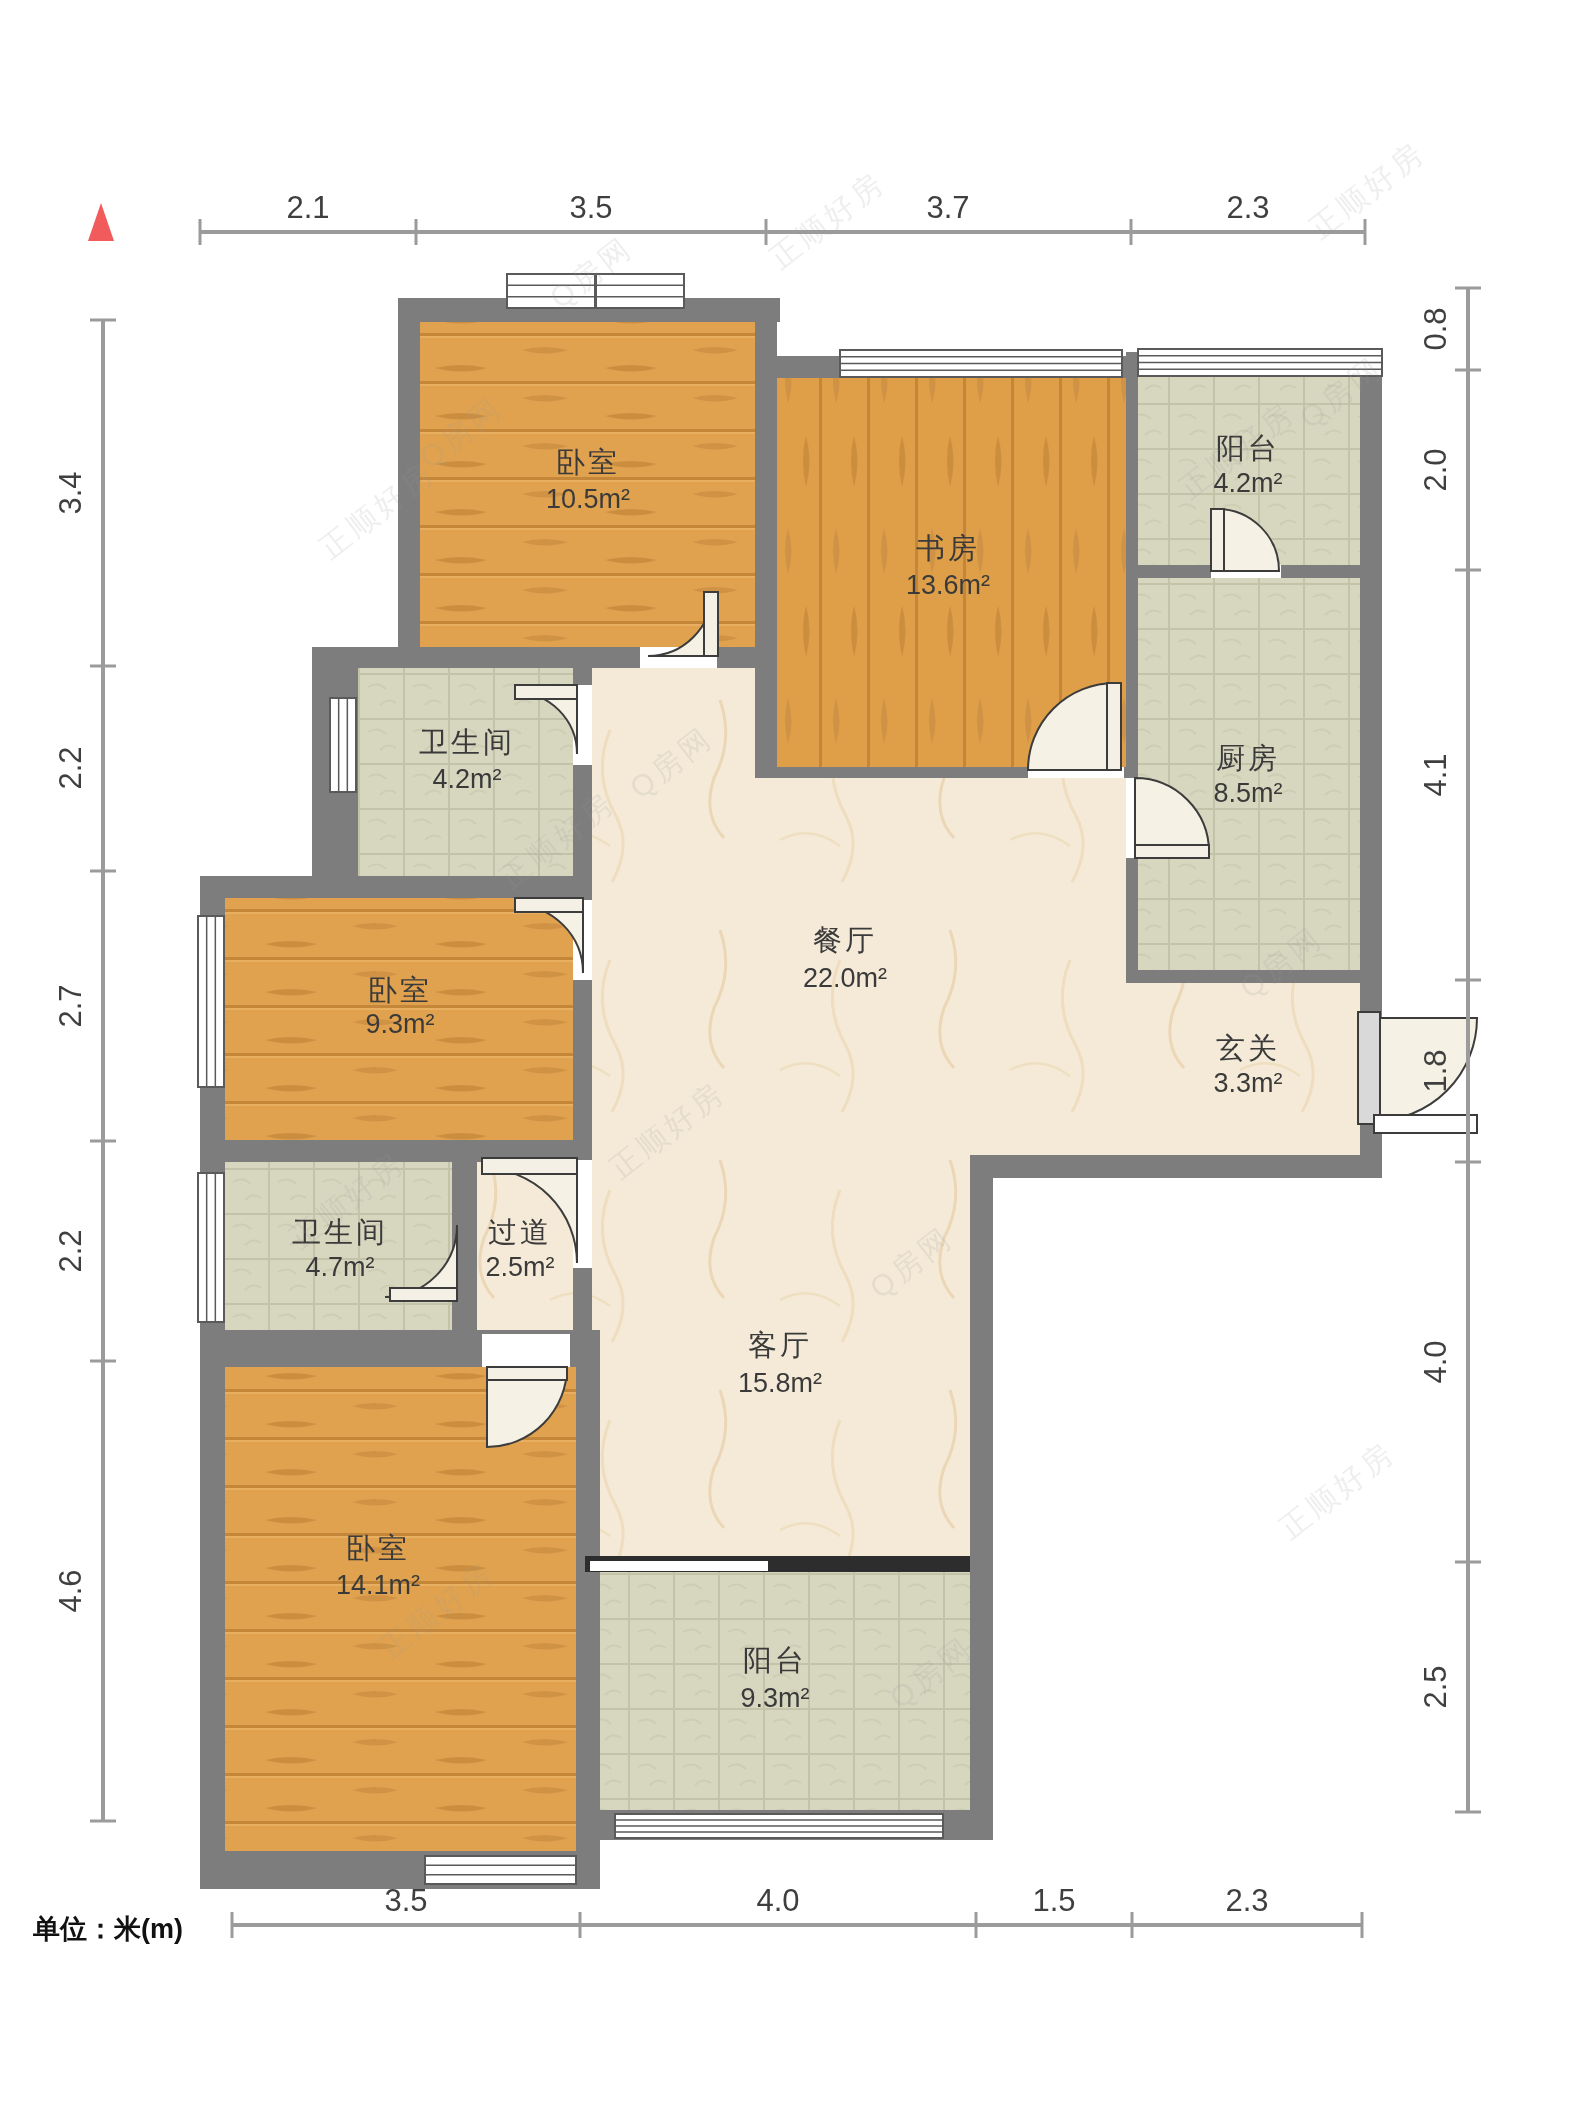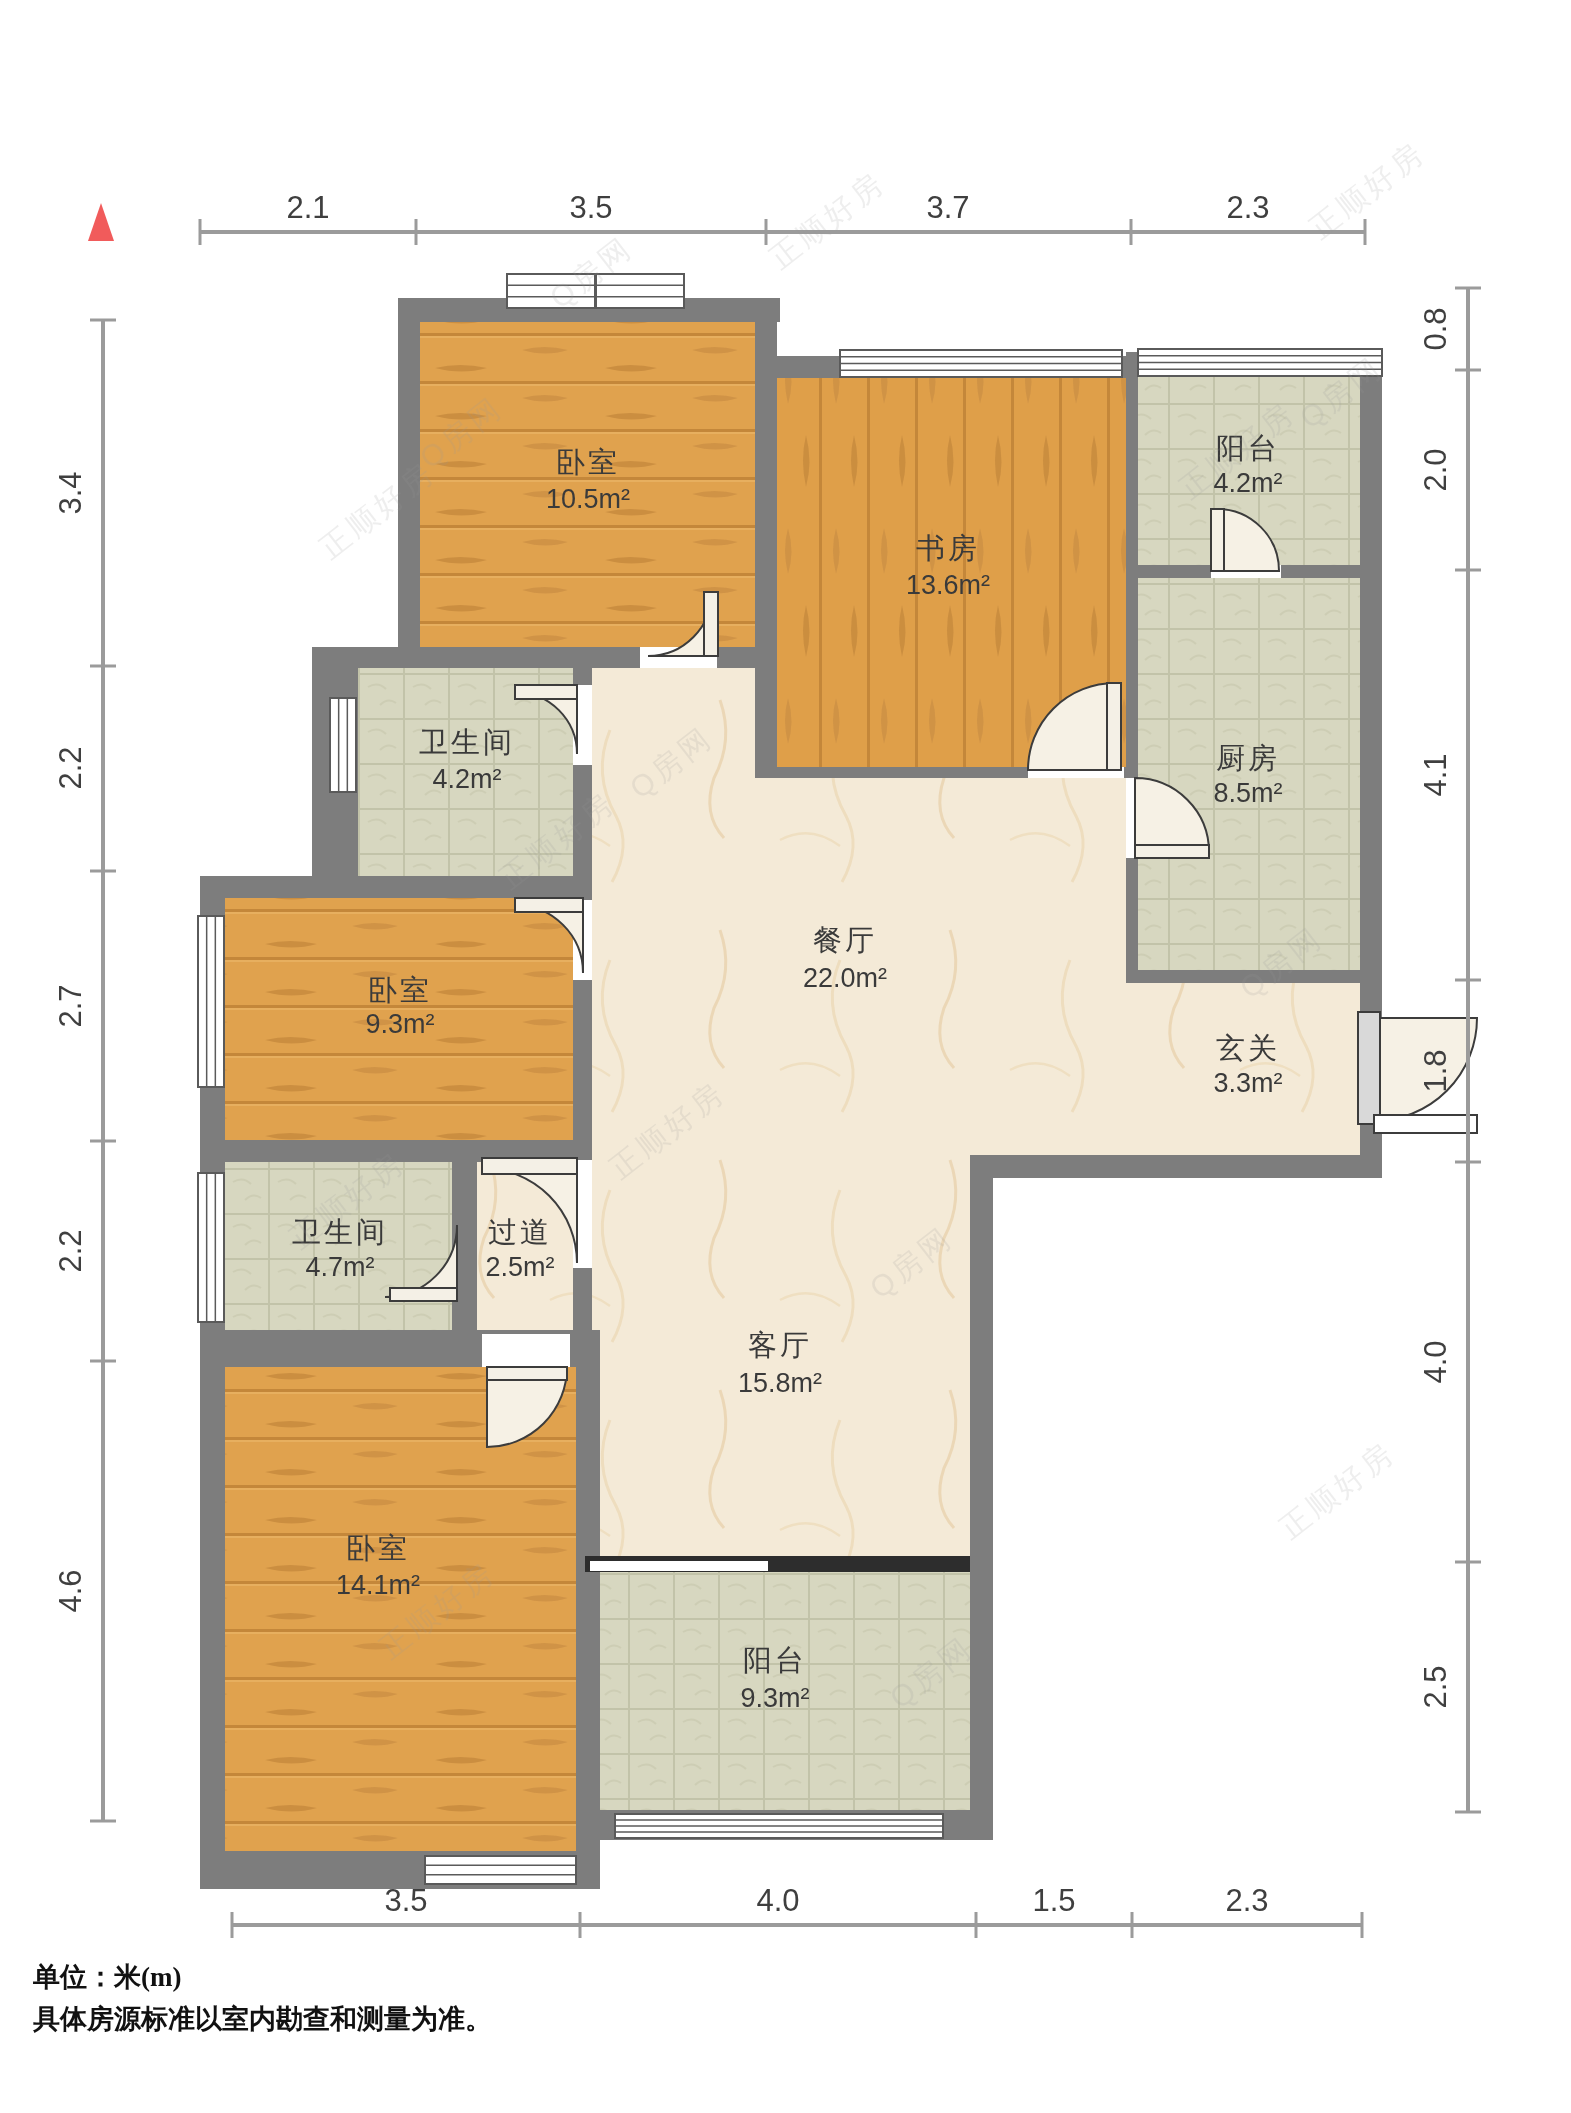--- a/index.html
+++ b/index.html
@@ -3,21 +3,21 @@
 <meta charset="utf-8">
 <style>
   html,body{margin:0;padding:0;background:#ffffff;}
   body{width:1571px;height:2113px;position:relative;font-family:"Liberation Sans","DejaVu Sans",sans-serif;}
   #stage{position:absolute;left:0;top:0;width:1571px;height:2113px;}
   svg text{user-select:none;}
   .room-name{font-size:29px;fill:#3a3a3a;letter-spacing:3px;}
   .room-area{font-size:27px;fill:#3a3a3a;}
   .dim-label{font-size:31px;fill:#3f3f3f;}
   .wm{font-size:30px;fill:#9a9a9a;opacity:0.16;letter-spacing:4px;}
-  #footer{position:absolute;left:33px;top:1956px;color:#111;font-weight:bold;font-size:27px;line-height:42px;white-space:nowrap;font-family:Liberation Serif, serif;}
+  #footer{position:absolute;left:33px;top:1908px;color:#111;font-weight:bold;font-size:27px;line-height:42px;white-space:nowrap;}
 </style>
 </head>
 <body>
 
 <div id="stage">
   <svg id="plan" width="1571" height="2113" viewBox="0 0 1571 2113">
     <defs>
       <pattern id="wood_h" patternUnits="userSpaceOnUse" width="170" height="48">
         <rect width="170" height="48" fill="#e0a24e"></rect>
         <rect y="45" width="170" height="3" fill="#c4873a"></rect>
@@ -334,15 +334,14 @@
         <text x="390" y="1660" class="wm" transform="rotate(-38 390 1660)">正顺好房</text>
         <text x="900" y="1710" class="wm" transform="rotate(-38 900 1710)">Q房网</text>
         <text x="1290" y="1540" class="wm" transform="rotate(-38 1290 1540)">正顺好房</text>
         <text x="620" y="1180" class="wm" transform="rotate(-38 620 1180)">正顺好房</text>
       </g>
     <polygon id="compass" points="101,203 88,241 114,241" fill="#f15b5b"></polygon>
   </svg>
 
   <div id="footer">
     <div>单位：米(m)</div>
-    <div>具体房源标准以室内勘查和测量为准。</div>
   </div>
 </div>
 
 </body></html>

